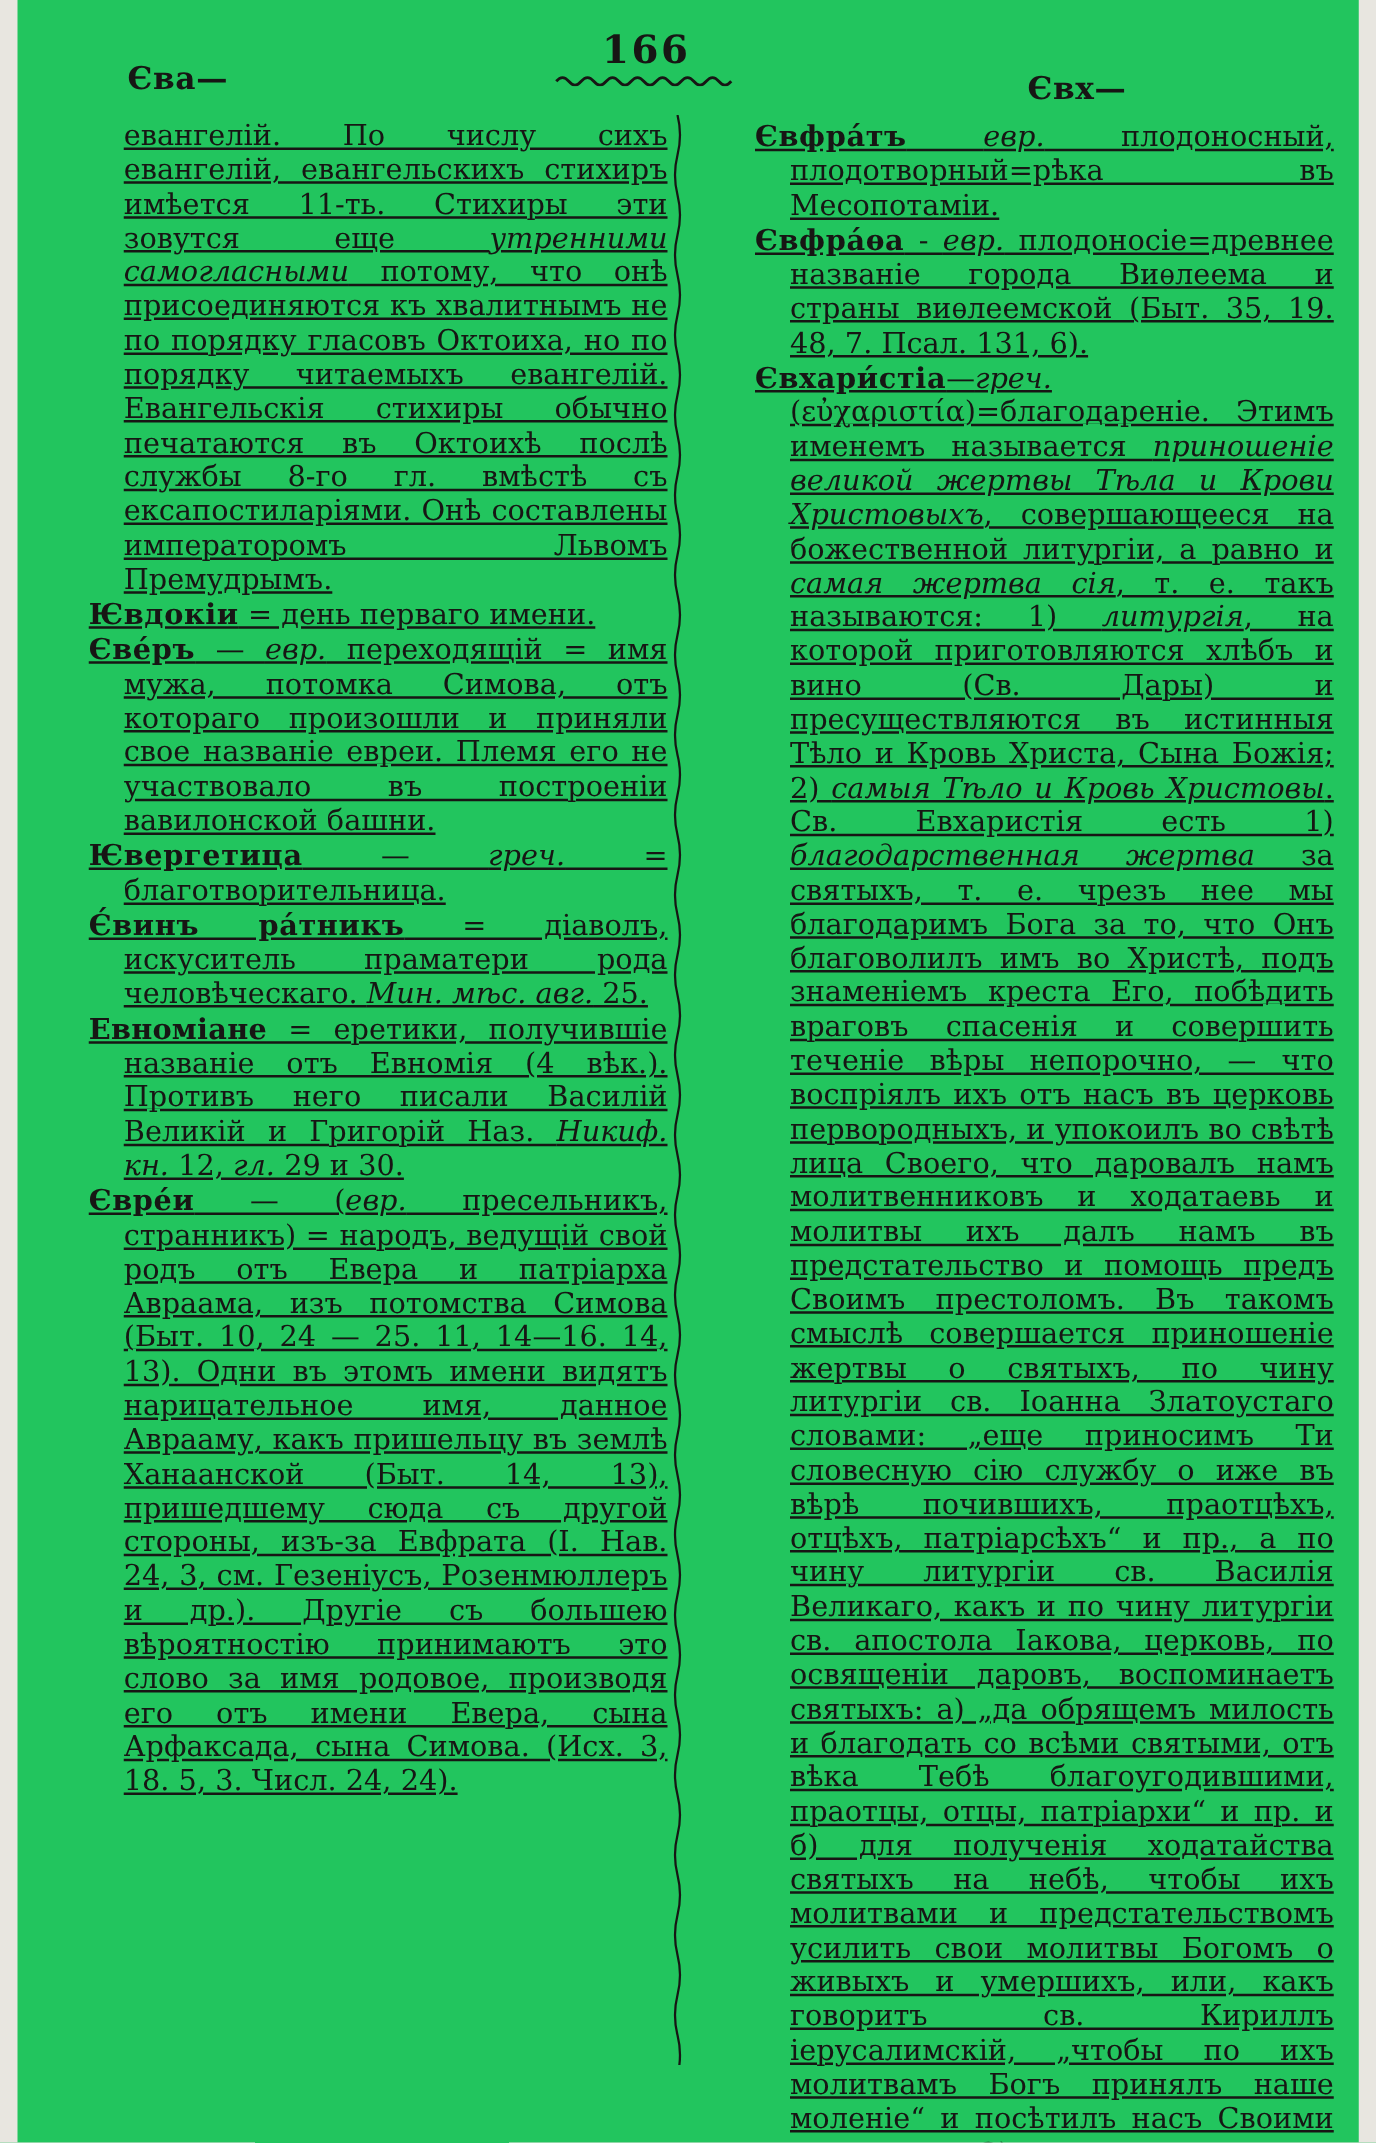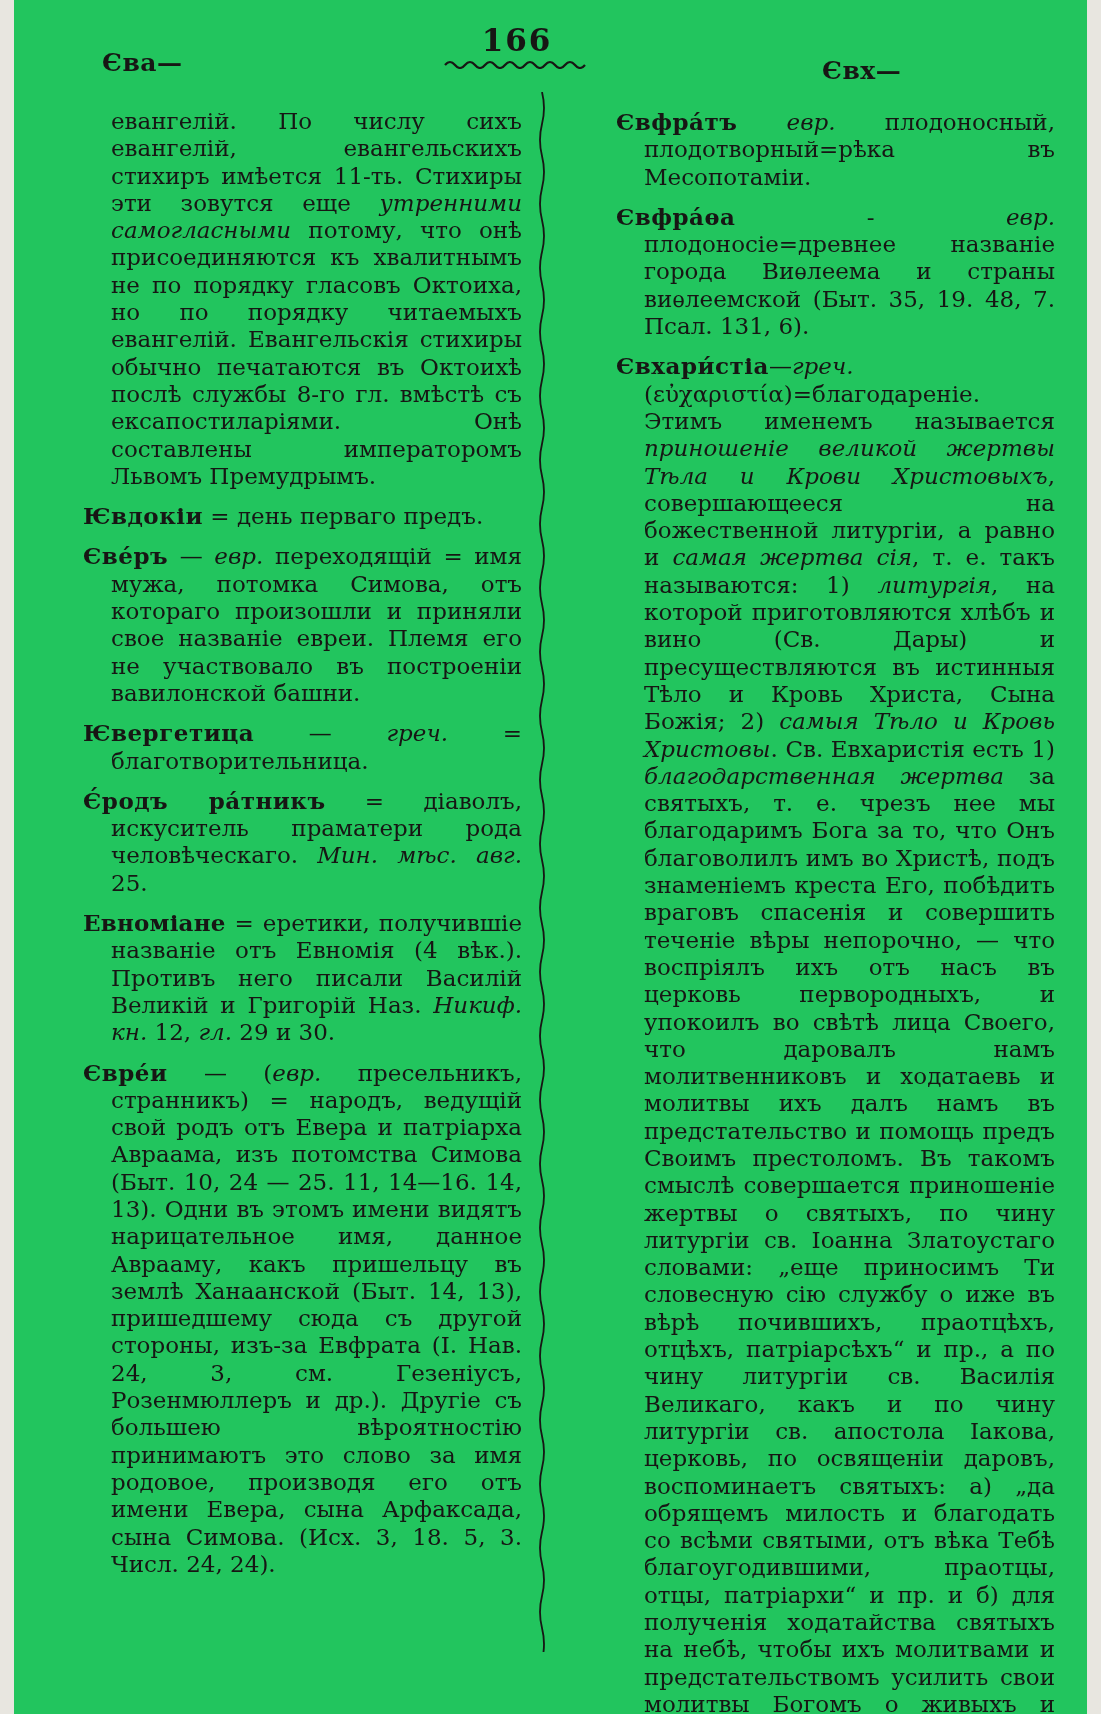--- a/index.html
+++ b/index.html
@@ -17,21 +17,21 @@
   .wavy-underline{display:block;margin:1px auto 0 auto;}
   .runhead{position:absolute;font-weight:bold;font-size:25px;letter-spacing:1px;}
   .runhead.left{top:48px;left:88px;}
   .runhead.right{top:56px;left:808px;}
   .columns{position:absolute;top:96px;left:57px;}
   .col{position:absolute;top:0;width:463px;text-align:justify;
        font-size:23px;line-height:27.3px;}
   .col.left{left:0;}
   .col.right{left:533px;}
   .divider{position:absolute;top:-4px;left:465px;width:14px;height:1560px;}
-  .entry{margin:12px;padding-left:28px;text-indent:-28px;}
+  .entry{margin:0;padding-left:28px;text-indent:-28px;text-decoration:underline;}
   .entry.cont{text-indent:0;}
   .head{font-weight:bold;}
   .head.slav{letter-spacing:0.5px;}
   .head.bold{letter-spacing:0.2px;}
   i{font-style:italic;}
 </style>
 </head>
 <body>
 
 <div class="page">
@@ -42,24 +42,24 @@
       <path id="underline-path" fill="none" stroke="#171614" stroke-width="2.2" d="M2,6 q5,-6 10,0 q5,6 10,0 q5,-6 10,0 q5,6 10,0 q5,-6 10,0 q5,6 10,0 q5,-6 10,0 q5,6 10,0 q5,-6 10,0 q5,6 10,0 q5,-6 10,0 q5,6 10,0 q5,-6 10,0 q5,6 10,0 "></path>
     </svg>
   </div>
 
   <span class="runhead left head slav">Єва—</span>
   <span class="runhead right head slav">Євх—</span>
 
   <div class="columns">
     <div class="col left" id="col-left">
         <p class="entry cont"><span>евангелій. По числу сихъ евангелій, евангельскихъ стихиръ имѣется 11-ть. Стихиры эти зовутся еще </span><i>утренними самогласными</i><span> потому, что онѣ присоединяются къ хвалитнымъ не по порядку гласовъ Октоиха, но по порядку читаемыхъ евангелій. Евангельскія стихиры обычно печатаются въ Октоихѣ послѣ службы 8-го гл. вмѣстѣ съ ексапостиларіями. Онѣ составлены императоромъ Львомъ Премудрымъ.</span></p>
-        <p class="entry"><span class="head slav">Ѥвдокіи</span><span> = день перваго предъ.</span></p>
+        <p class="entry"><span class="head slav">Ѥвдокіи</span><span> = день перваго имени.</span></p>
         <p class="entry"><span class="head slav">Єве́ръ</span><span> — </span><i>евр.</i><span> переходящій = имя мужа, потомка Симова, отъ котораго произошли и приняли свое названіе евреи. Племя его не участвовало въ построеніи вавилонской башни.</span></p>
         <p class="entry"><span class="head slav">Ѥвергетица</span><span> — </span><i>греч.</i><span> = благотворительница.</span></p>
-        <p class="entry"><span class="head slav">Є́родъ ра́тникъ</span><span> = діаволъ, искуситель праматери рода человѣческаго. </span><i>Мин. мѣс. авг.</i><span> 25.</span></p>
+        <p class="entry"><span class="head slav">Є́винъ ра́тникъ</span><span> = діаволъ, искуситель праматери рода человѣческаго. </span><i>Мин. мѣс. авг.</i><span> 25.</span></p>
         <p class="entry"><span class="head bold">Евноміане</span><span> = еретики, получившіе названіе отъ Евномія (4 вѣк.). Противъ него писали Василій Великій и Григорій Наз. </span><i>Никиф. кн.</i><span> 12, </span><i>гл.</i><span> 29 и 30.</span></p>
         <p class="entry"><span class="head slav">Євре́и</span><span> — (</span><i>евр.</i><span> пресельникъ, странникъ) = народъ, ведущій свой родъ отъ Евера и патріарха Авраама, изъ потомства Симова (Быт. 10, 24 — 25. 11, 14—16. 14, 13). Одни въ этомъ имени видятъ нарицательное имя, данное Аврааму, какъ пришельцу въ землѣ Ханаанской (Быт. 14, 13), пришедшему сюда съ другой стороны, изъ-за Евфрата (І. Нав. 24, 3, см. Гезеніусъ, Розенмюллеръ и др.). Другіе съ большею вѣроятностію принимаютъ это слово за имя родовое, производя его отъ имени Евера, сына Арфаксада, сына Симова. (Исх. 3, 18. 5, 3. Числ. 24, 24).</span></p>
       </div>
 
     <svg class="divider" width="14" height="1560" viewBox="0 0 14 1560">
       <path id="divider-path" fill="none" stroke="#171614" stroke-width="1.8" d="M6,0 q4,16 0,32 q-4,16 0,32 q4,16 0,32 q-4,16 0,32 q4,16 0,32 q-4,16 0,32 q4,16 0,32 q-4,16 0,32 q4,16 0,32 q-4,16 0,32 q4,16 0,32 q-4,16 0,32 q4,16 0,32 q-4,16 0,32 q4,16 0,32 q-4,16 0,32 q4,16 0,32 q-4,16 0,32 q4,16 0,32 q-4,16 0,32 q4,16 0,32 q-4,16 0,32 q4,16 0,32 q-4,16 0,32 q4,16 0,32 q-4,16 0,32 q4,16 0,32 q-4,16 0,32 q4,16 0,32 q-4,16 0,32 q4,16 0,32 q-4,16 0,32 q4,16 0,32 q-4,16 0,32 q4,16 0,32 q-4,16 0,32 q4,16 0,32 q-4,16 0,32 q4,16 0,32 q-4,16 0,32 q4,16 0,32 q-4,16 0,32 q4,16 0,32 q-4,16 0,32 q4,16 0,32 q-4,16 0,32 q4,16 0,32 q-4,16 0,32 q4,16 0,32 q-4,16 0,32 "></path>
     </svg>
 
     <div class="col right" id="col-right">
         <p class="entry"><span class="head slav">Євфра́тъ</span><span> </span><i>евр.</i><span> плодоносный, плодотворный=рѣка въ Месопотаміи.</span></p>

